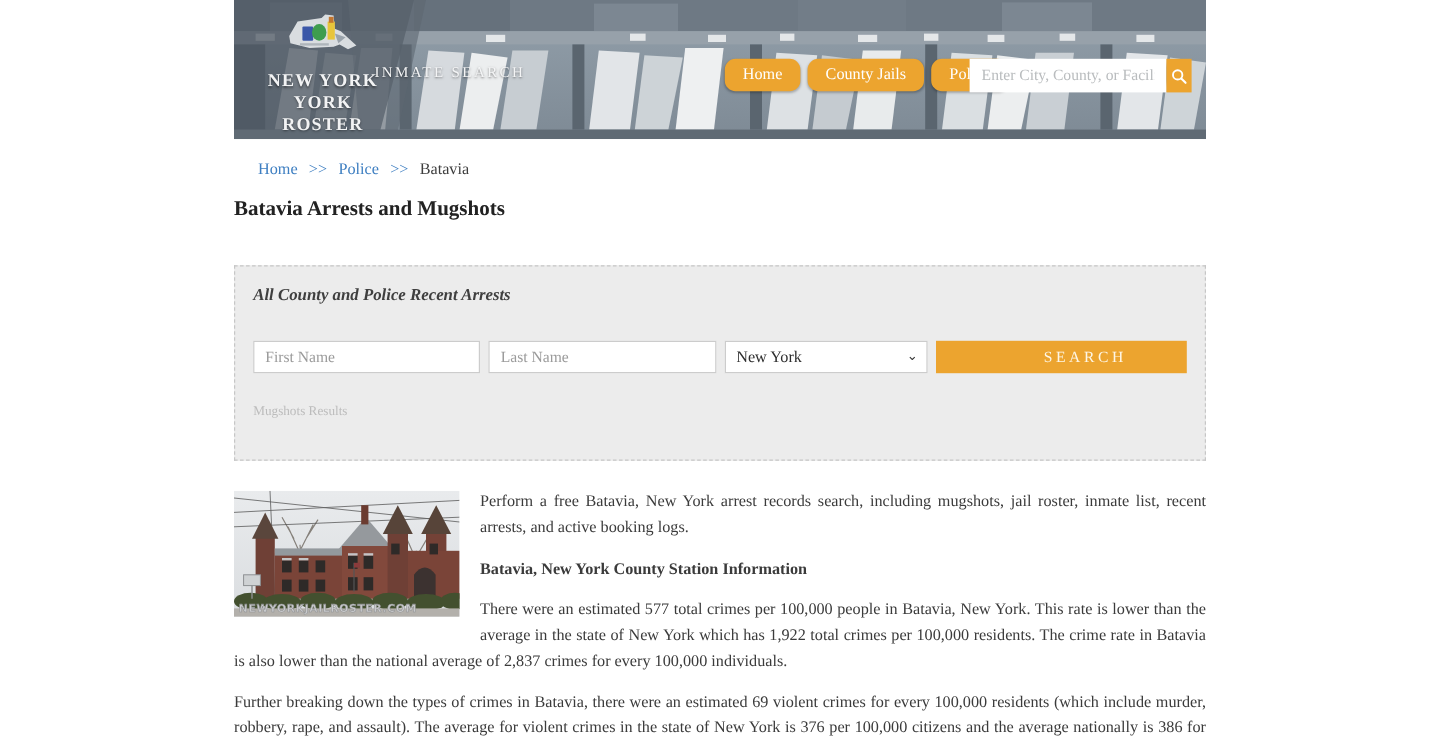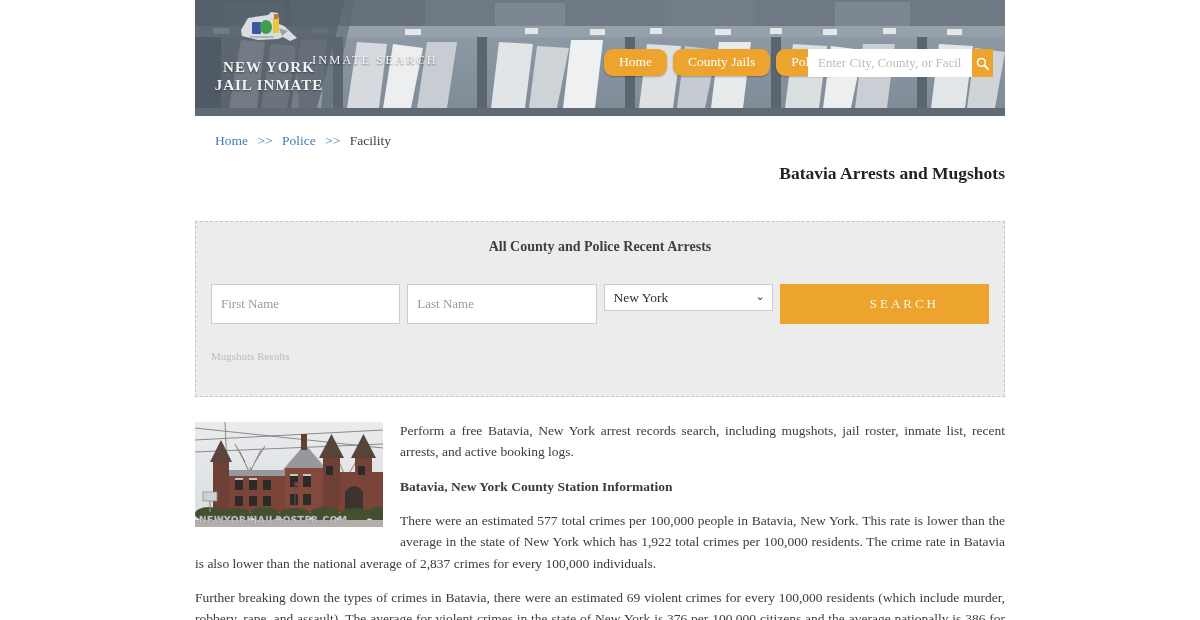--- a/index.html
+++ b/index.html
@@ -32,31 +32,31 @@
   }
   .header-search input::placeholder { color:#b9bcbe; }
   .search-btn { width:21px; height:28px; background:#eca42f; border:none; cursor:pointer;
     display:flex; align-items:center; justify-content:center; padding:0; }
 
   
   .breadcrumb { margin:17px 0 0 20px; font-size:13.5px; color:#3d7ec1; }
   .breadcrumb .crumb-link { color:#3d7ec1; text-decoration:none; cursor:pointer; }
   .breadcrumb .crumb-sep { margin:0 6px; }
   .breadcrumb .crumb-current { color:#3e3e3e; }
-  .page-title { margin-top:14px; text-align:right; font-size:17.5px; font-weight:bold; color:#222; }
+  .page-title { margin-top:14px; text-align:left; font-size:17.5px; font-weight:bold; color:#222; }
 
   
   .search-box {
     margin-top:37px; border:1px dashed #c6c6c6; background:#ececec;
     padding:14px 15px 34px;
   }
   .box-title { text-align:center; font-size:25px; font-weight:normal; color:#3f3f3f; }
-  .box-subtitle { text-align:center; font-size:14px; font-weight:bold; color:#3f3f3f; margin-top:3px; }
+  .box-subtitle { text-align:left; font-size:14px; font-weight:bold; color:#3f3f3f; margin-top:3px;font-style:italic; }
   .form-row { display:flex; gap:7px; margin-top:29px; }
-  .form-row > * { flex:1 1 0; height:40px; }
+  .form-row > * { flex:1 1 0; height:27px; }
   .text-field {
     border:1px solid #ccc; background:#fff; padding:0 9px;
     font-family:inherit; font-size:13px; color:#444;
   }
   .text-field::placeholder { color:#9b9b9b; }
   .state-select {
     -webkit-appearance:none; appearance:none;
     border:1px solid #ccc; background:#fff; padding:0 9px;
     font-family:inherit; font-size:13.5px; color:#2e2e2e; cursor:pointer;
   }
@@ -154,21 +154,21 @@
       <svg width="62" height="46" viewBox="0 0 62 46" aria-hidden="true">
         <path d="M3 22 L10 10 L30 7 L33 4 L40 5 L41 16 L46 18 L59 30 L52 33 L45 29 L40 31 L20 32 L4 28 Z" fill="#d9dde0"></path>
         <rect x="14" y="14" width="9" height="12" rx="1" fill="#3a57a8"></rect>
         <ellipse cx="28" cy="19" rx="6" ry="7" fill="#3e9d4e"></ellipse>
         <rect x="35" y="10" width="6" height="15" fill="#e8c53a"></rect>
         <rect x="36" y="6" width="4" height="5" fill="#c2762f"></rect>
         <path d="M41 20 L50 23 L44 28 Z" fill="#9aa3ab"></path>
         <rect x="12" y="28" width="24" height="2" fill="#aeb5bb"></rect>
       </svg>
       <div class="logo-text">NEW YORK</div>
-      <div class="logo-text">JAIL INMATE</div>
+      <div class="logo-text">YORK ROSTER</div>
     </div>
 
     <div class="tagline">INMATE SEARCH</div>
 
     <nav class="main-nav">
       <button class="nav-btn">Home</button>
       <button class="nav-btn">County Jails</button>
       <button class="nav-btn">Police</button>
     </nav>
 
@@ -181,21 +181,21 @@
         </svg>
       </button>
     </div>
   </header>
 
   <nav class="breadcrumb">
     <a class="crumb-link">Home</a>
     <span class="crumb-sep">&gt;&gt;</span>
     <a class="crumb-link">Police</a>
     <span class="crumb-sep">&gt;&gt;</span>
-    <span class="crumb-current">Facility</span>
+    <span class="crumb-current">Batavia</span>
   </nav>
 
   <h1 class="page-title">Batavia Arrests and Mugshots</h1>
 
   <section class="search-box">
     <div class="box-subtitle">All County and Police Recent Arrests</div>
 
     <form class="form-row">
       <input class="text-field" type="text" placeholder="First Name" style="">
       <input class="text-field" type="text" placeholder="Last Name" style="">

